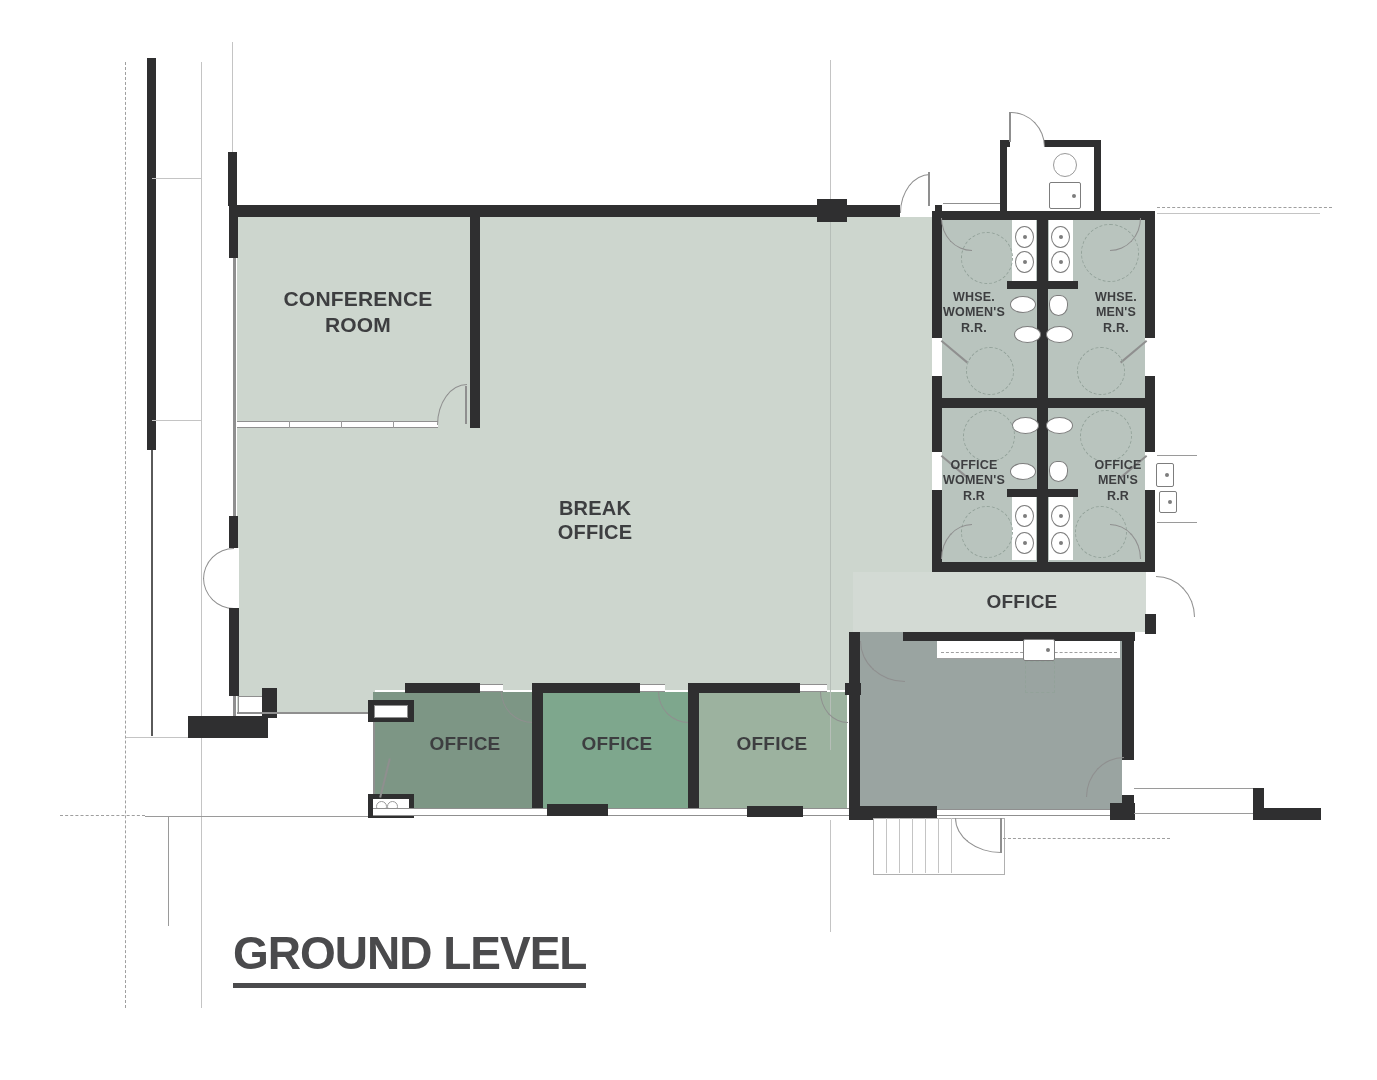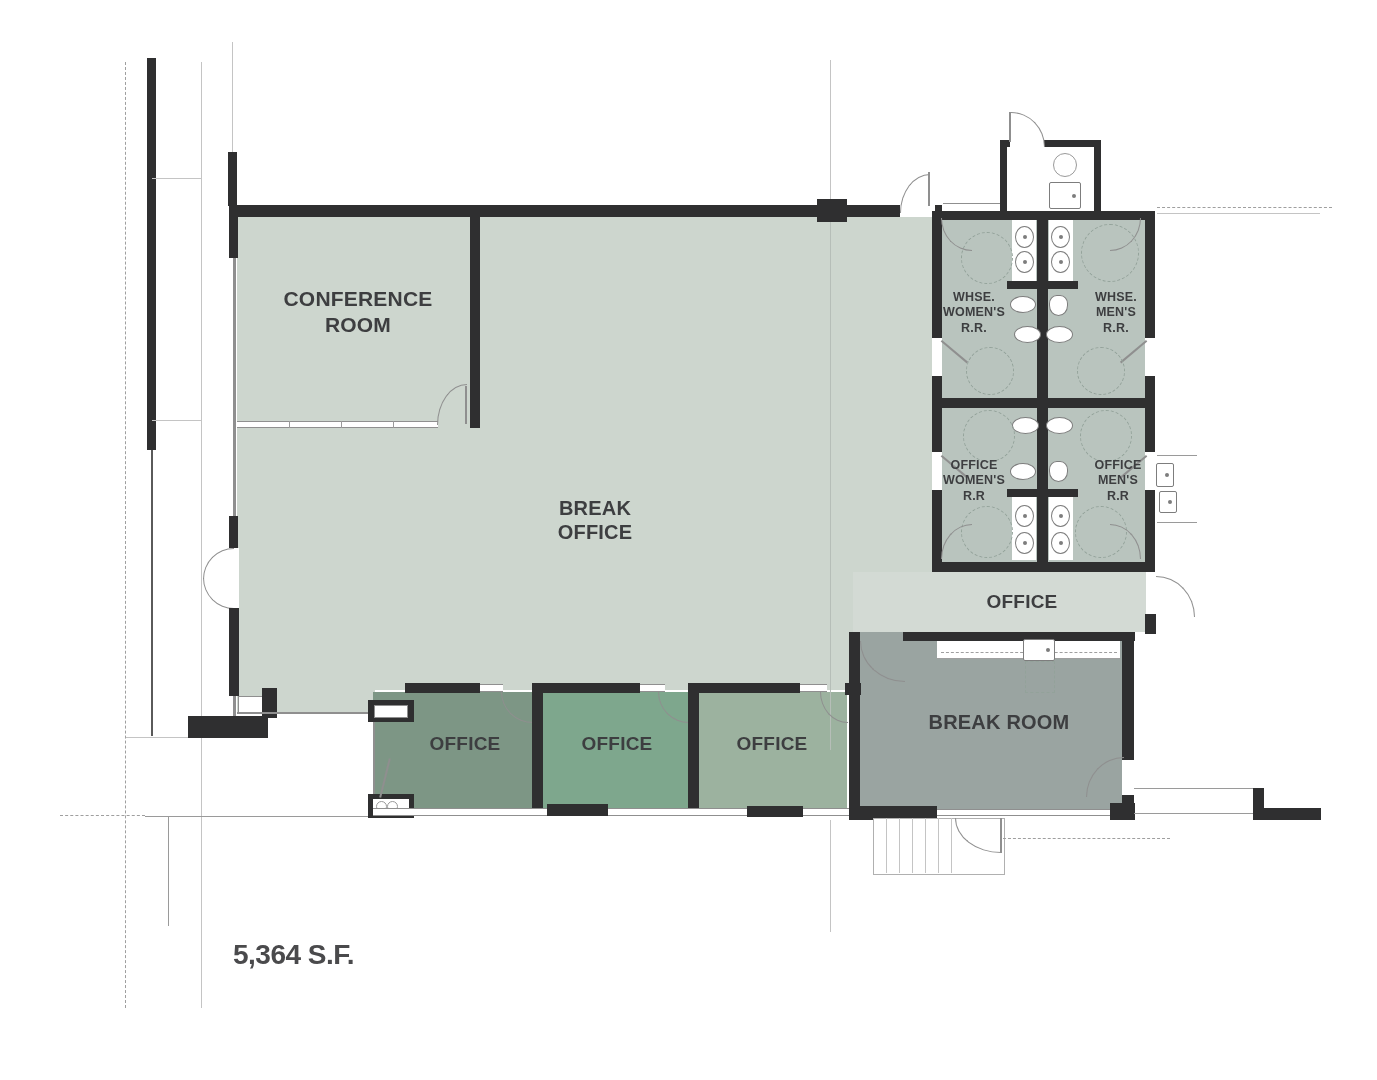--- a/index.html
+++ b/index.html
@@ -231,22 +231,21 @@
   <div class="rlabel" style="left:1071px;top:284px;width:90px;height:58px;font-size:12.5px;">WHSE.
 MEN'S
 R.R.</div>
   <div class="rlabel" style="left:929px;top:452px;width:90px;height:58px;font-size:12.5px;">OFFICE
 WOMEN'S
 R.R</div>
   <div class="rlabel" style="left:1073px;top:452px;width:90px;height:58px;font-size:12.5px;">OFFICE
 MEN'S
 R.R</div>
   <div class="rlabel" style="left:947px;top:586px;width:150px;height:32px;font-size:19px;">OFFICE</div>
-  <div class="rlabel" style="left:899px;top:705px;width:200px;height:34px;font-size:20px;">BREAK ROOM</div>
   <div class="rlabel" style="left:405px;top:728px;width:120px;height:32px;font-size:19px;">OFFICE</div>
   <div class="rlabel" style="left:557px;top:728px;width:120px;height:32px;font-size:19px;">OFFICE</div>
   <div class="rlabel" style="left:712px;top:728px;width:120px;height:32px;font-size:19px;">OFFICE</div>
 
   <div id="titleblock">
-    <div class="area">5,364 S.F.</div>
+    <div class="heading">GROUND LEVEL</div>
   </div>
 
 </div>
 
 </body></html>

